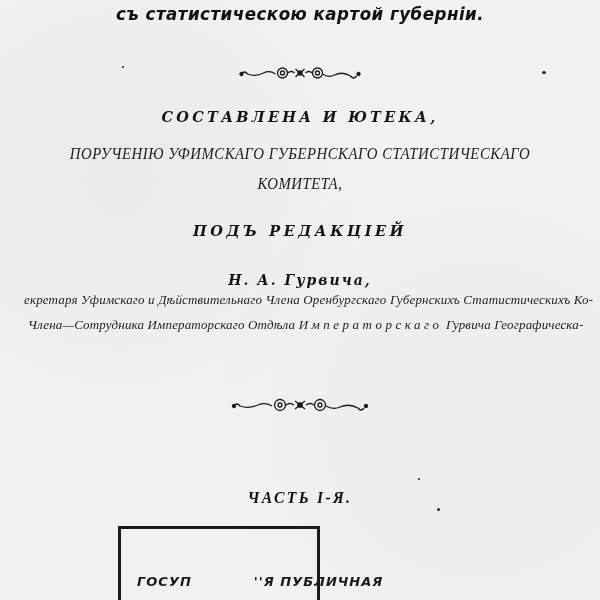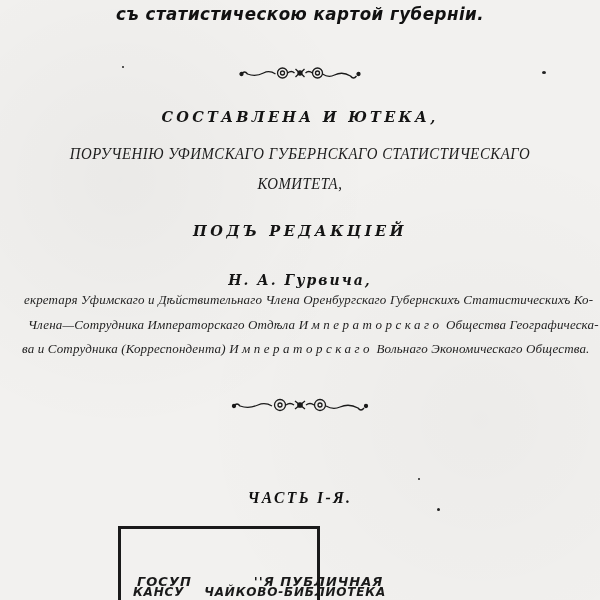--- a/index.html
+++ b/index.html
@@ -153,24 +153,21 @@
   <div class="line commission">ПОРУЧЕНІЮ УФИМСКАГО ГУБЕРНСКАГО СТАТИСТИЧЕСКАГО</div>
   <div class="line committee">КОМИТЕТА,</div>
 
   <div class="line editor-label">ПОДЪ РЕДАКЦІЕЙ</div>
   <div class="line editor-name">Н. А. Гурвича,</div>
 
   <div class="bio bio1">
     <span>екретаря Уфимскаго и Дѣйствительнаго Члена Оренбургскаго Губернскихъ Статистическихъ Ко-</span>
   </div>
   <div class="bio bio2">
-    <span>Члена—Сотрудника Императорскаго Отдѣла </span><span class="spaced">Императорскаго</span><span> Общества Географическа-</span>
-  </div>
-  <div class="bio bio3">
-    <span>ва и Сотрудника (Корреспондента) </span><span class="spaced">Императорскаго</span><span> Вольнаго Экономическаго Общества.</span>
+    <span>Члена—Сотрудника Императорскаго Отдѣла </span><span class="spaced">Императорскаго</span><span> Гурвича Географическа-</span>
   </div>
 
   <svg class="ornament orn2" viewBox="0 0 140 20">
     <g fill="none" stroke="#1a1a1a" stroke-width="1.3">
       <path d="M4 11 q3 -4 6 0 q9 3 18 -1 q7 -3 14 1"></path>
       <circle cx="50" cy="10" r="5.5"></circle>
         <circle cx="50" cy="10" r="2"></circle>
       <path d="M56 10 q4 -3 8 0"></path>
       <path d="M65 6 l5 4 l-5 4 M75 6 l-5 4 l5 4"></path>
       <circle cx="70" cy="10" r="2.2" fill="#1a1a1a"></circle>
@@ -182,22 +179,19 @@
       <circle cx="136" cy="11" r="1.5" fill="#1a1a1a"></circle>
     </g>
   </svg>
 
   <div class="line part">ЧАСТЬ I-Я.</div>
 
   <div class="stamp">
     <div class="stamp-line stamp-l1">
       <span>ГОСУП</span><span class="gap"></span><span>''Я ПУБЛИЧНАЯ</span>
     </div>
-    <div class="stamp-line stamp-l3">
-      <span>КАНСУ</span><span class="gap"></span><span>ЧАЙКОВО-БИБЛИОТЕКА</span>
-    </div>
   </div>
 
   <div class="speck" style="left:542px;top:71px;width:4px;height:3px;"></div>
   <div class="speck" style="left:437px;top:508px;width:3px;height:3px;"></div>
   <div class="speck" style="left:418px;top:478px;width:2px;height:2px;"></div>
   <div class="speck" style="left:122px;top:66px;width:2px;height:2px;"></div>
 </div>
 
 </body></html>

